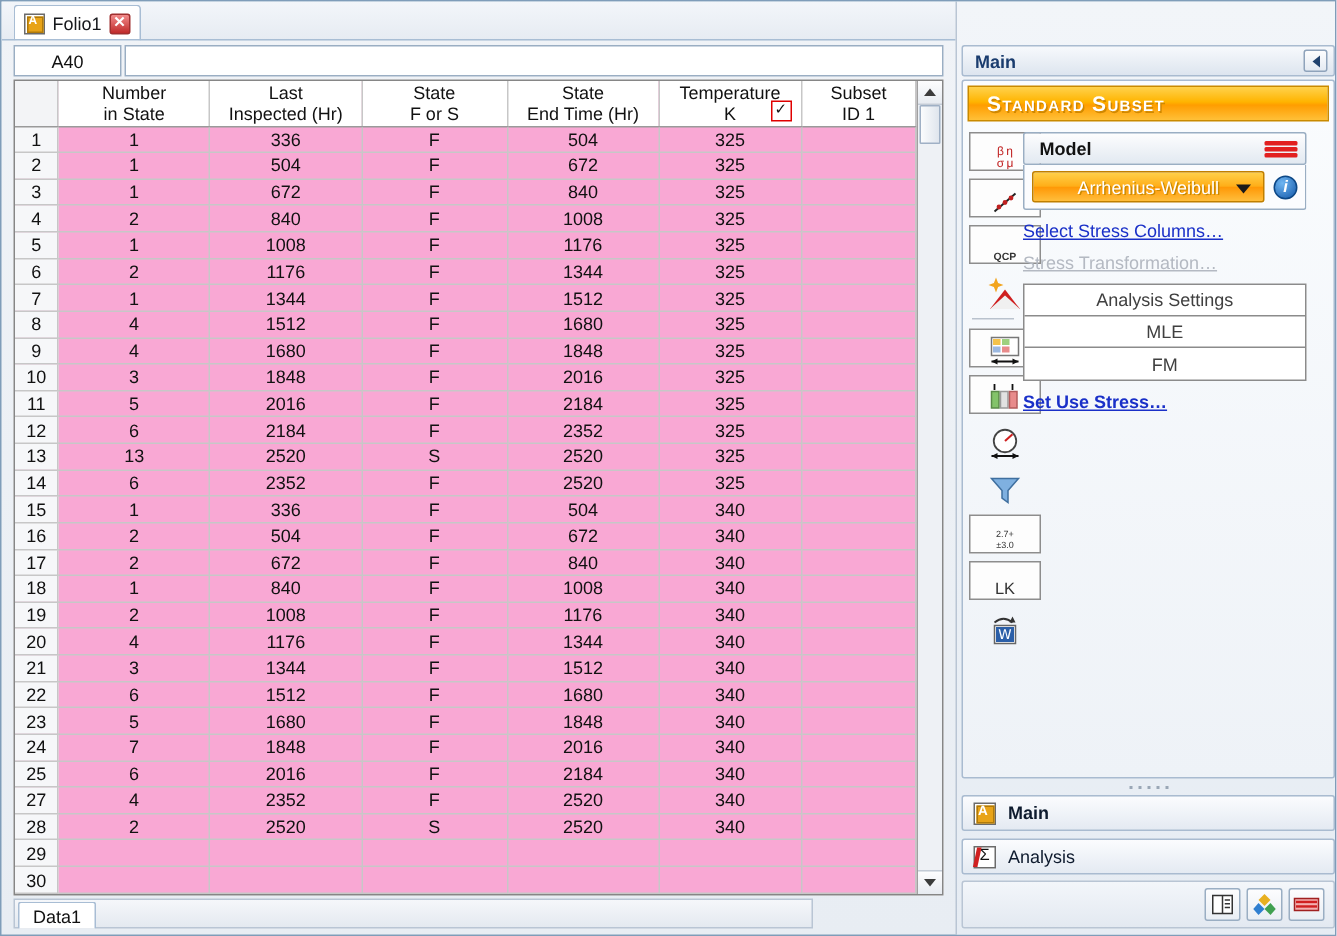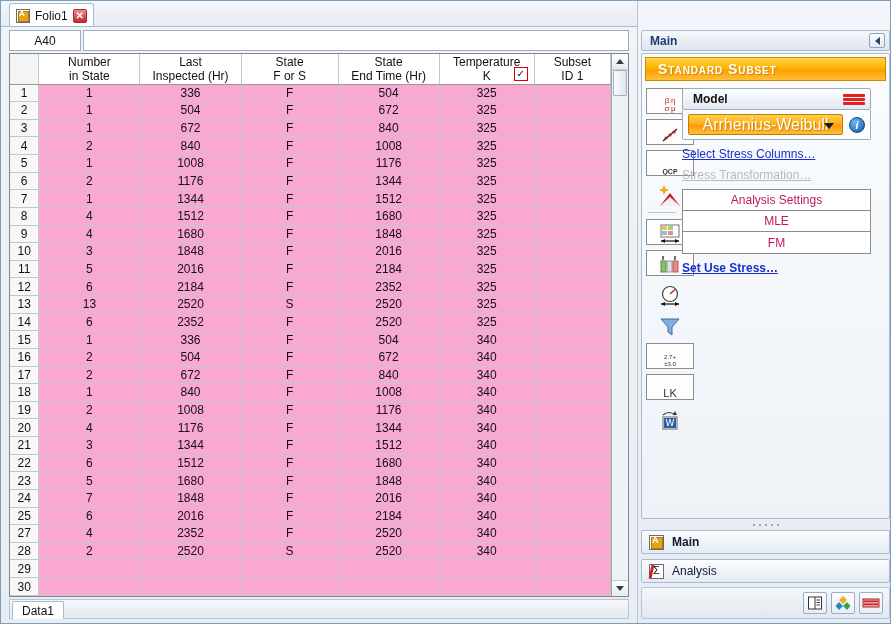--- a/index.html
+++ b/index.html
@@ -148,21 +148,21 @@
   .arrow-dn { width: 0; height: 0; border-left: 4px solid transparent; border-right: 4px solid transparent; border-top: 5px solid #3b3b3b; }
   .vsb-track { flex: 1; background: #eef1f5; position: relative; }
   .vsb-thumb {
     position: absolute; left: 1px; top: 0; width: 14px; height: 26px;
     background: linear-gradient(90deg,#fbfcfd,#dfe5ed);
     border: 1px solid #9fb0c5; border-radius: 1px;
   }
 
   
   .sheettabs {
-    position: absolute; left: 8px; top: 598px; width: 620px; height: 20px;
+    position: absolute; left: 8px; top: 598px; width: 533px; height: 20px;
     background: linear-gradient(#f5f7fa, #e4e9f0);
     border: 1px solid #b9c5d4;
   }
   .sheettab {
     position: absolute; left: 2px; top: 1px; height: 18px;
     padding: 0 9px; background: #fff;
     border: 1px solid #a8bdd4; border-bottom: none;
     display: flex; align-items: center; font-size: 12px; color: #111;
     border-radius: 2px 2px 0 0;
   }
@@ -242,21 +242,21 @@
     background: #fbfcfe; padding: 4px 5px; border-radius: 0 0 2px 2px;
   }
   .model-select {
     flex: 1; height: 21px;
     background: linear-gradient(#ffd04a 0%, #ffae18 48%, #ff9806 52%, #ffbe3c 100%);
     border: 1px solid #c07f00; border-radius: 2px;
     display: flex; align-items: center; justify-content: center;
     position: relative; cursor: pointer;
   }
   .model-select .val {
-    font-size: 16px; color: #ffffff; text-shadow: 1px 1px 0 #c98a00;
+    font-size: 12px; color: #ffffff; text-shadow: 1px 1px 0 #c98a00;
   }
   .model-select .caret {
     position: absolute; right: 8px; top: 8px;
     width:0;height:0;border-left:5px solid transparent;border-right:5px solid transparent;border-top:6px solid #1a1a1a;
   }
   .info-icon {
     width: 16px; height: 16px; border-radius: 50%;
     background: radial-gradient(circle at 35% 30%, #6fb6f2, #1357a8);
     color: #fff; font-size: 11px; font-weight: bold; font-style: italic;
     display: flex; align-items: center; justify-content: center;
@@ -267,21 +267,21 @@
     display: block; font-size: 12px; color: #1a30c8;
     text-decoration: underline; cursor: pointer; margin-top: 7px;
     font-weight: bold;
   }
   .link.plain { font-weight: normal; }
   .link.disabled { color: #b4b9c2; cursor: default; font-weight: normal; }
 
   .settings-box { margin-top: 7px; border: 1px solid #8b8b8b; background: #fff; }
   .settings-row {
     height: 21px; display: flex; align-items: center; justify-content: center;
-    font-size: 12px; color: #be185d; border-bottom: 1px solid #8b8b8b; cursor: pointer;
+    font-size: 12px; color: #404040; border-bottom: 1px solid #8b8b8b; cursor: pointer;
   }
   .settings-row:last-child { border-bottom: none; }
 
   
   .grip {
     position: absolute; left: 3px; top: 520px; width: 249px; height: 8px;
     display: flex; align-items: center; justify-content: center;
   }
   .grip i { display:block; width:2px; height:2px; background:#9aa7b6; margin:0 2px; }
   .secbtn {

